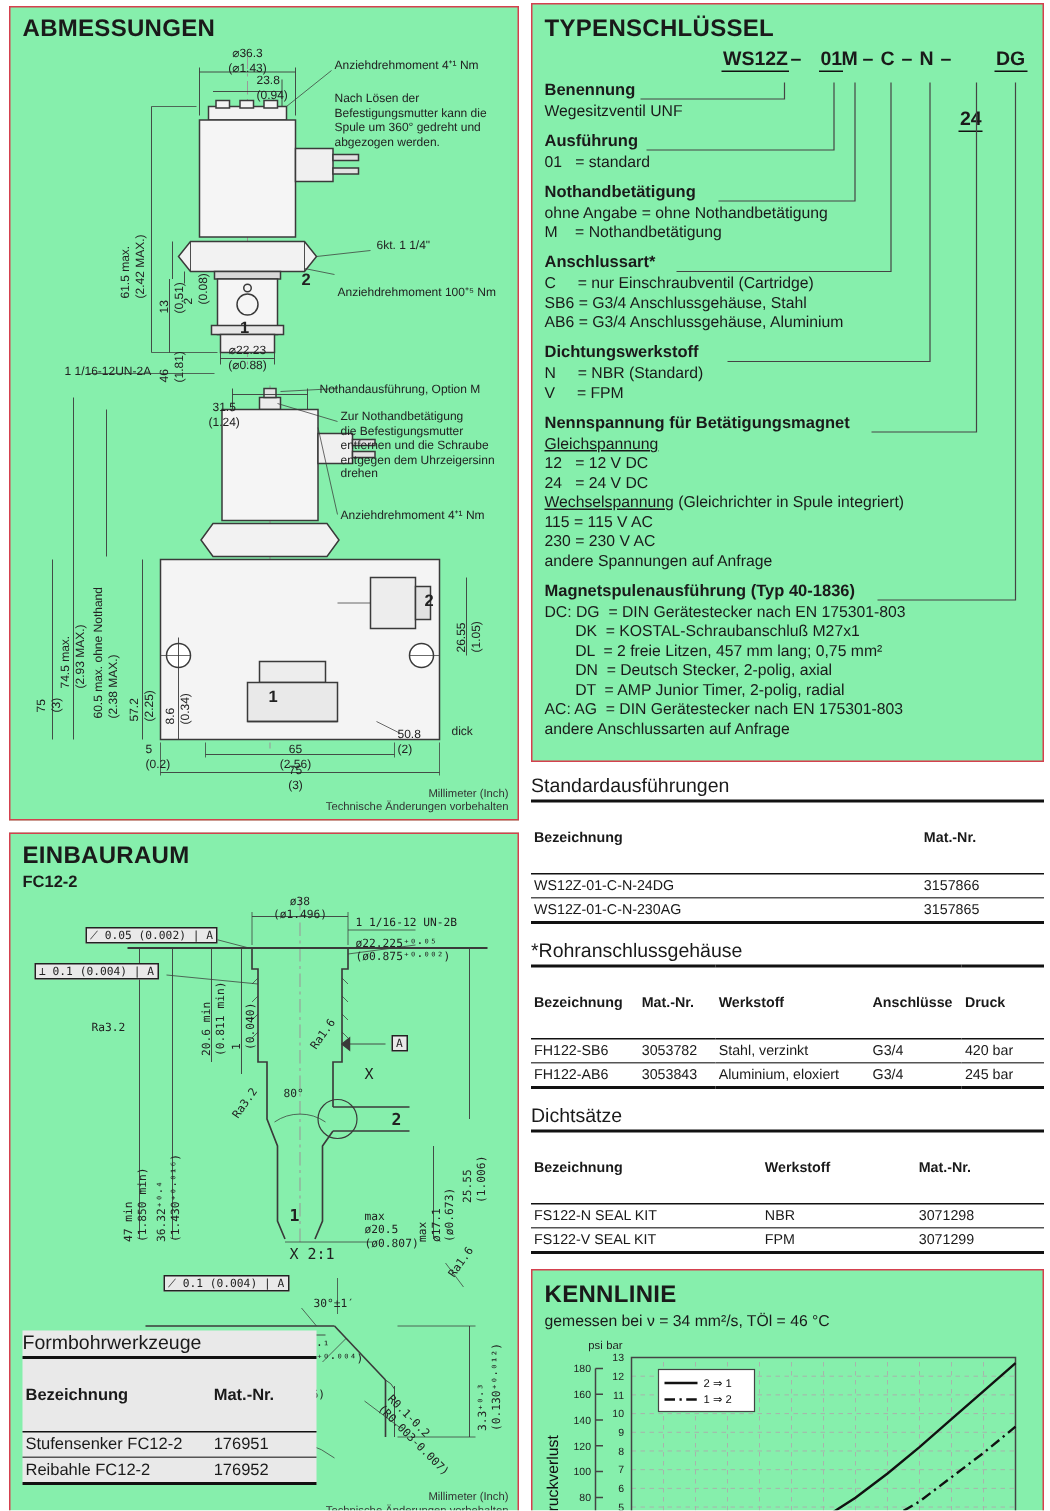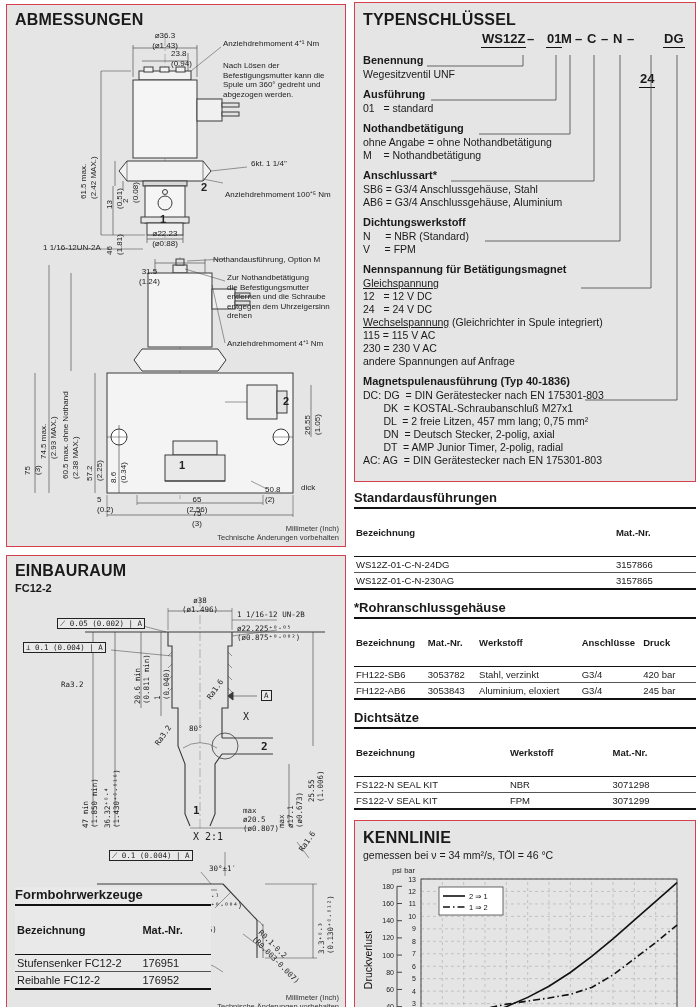--- a/index.html
+++ b/index.html
@@ -1,36 +1,36 @@
 <!DOCTYPE html>
 <html><head>
 <meta charset="utf-8">
 <style>
   html,body{margin:0;padding:0;background:#fff;font-family:"Liberation Sans",sans-serif;color:#1a1a1a;}
   #sheet{position:relative;width:700px;height:1007px;background:#fff;overflow:hidden;}
   .col-left{position:absolute;left:6px;top:4px;width:340px;}
   .col-right{position:absolute;left:354px;top:2px;width:342px;}
-  .panel{border:1.5px solid #d5404e;background:#e5e5e5;box-sizing:border-box;}
+  .panel{border:1.5px solid #d5404e;background:#86efac;box-sizing:border-box;}
   .sec-title{font-size:16px;font-weight:bold;letter-spacing:.2px;margin:0 0 2px 0;}
   .sub-title{font-size:11px;font-weight:bold;margin:0 0 2px 0;}
   
   .dwg{position:relative;}
   .dwg svg{position:absolute;left:0;top:0;}
   .lbl{position:absolute;font-size:8px;line-height:9.5px;color:#222;white-space:pre-line;}
   .mono .lbl{font-family:"DejaVu Sans Mono",monospace;font-size:7.5px;line-height:9px;}
   .lbl.c{text-align:center;}
   .lbl.b{font-weight:bold;font-size:11px;}
   .lbl.vert{transform:rotate(-90deg);transform-origin:0 0;white-space:pre-line;}
   .lbl.diag{transform:rotate(-55deg);transform-origin:0 0;}
   .lbl.diag45{transform:rotate(45deg);transform-origin:0 0;}
   .lbl.box{border:1px solid #222;padding:0 2px;background:#e9e9e9;white-space:nowrap;}
   .footnote{font-size:7.5px;line-height:9px;color:#333;text-align:right;white-space:pre-line;margin-top:3px;}
   
   .tbl-block{margin-bottom:10px;}
-  .tbl-title{font-size:13px;font-weight:bold;margin:0 0 2px 0;}
+  .tbl-title{font-size:13px;font-weight:normal;margin:0 0 2px 0;}
   table.dt{width:100%;border-collapse:collapse;border-top:2px solid #111;border-bottom:2px solid #111;font-size:9.5px;}
   table.dt th{font-weight:bold;text-align:left;border-bottom:1.5px solid #111;padding:18px 2px;}
   table.dt td{border-bottom:1px solid #555;padding:2px 2px;}
   table.dt tr:last-child td{border-bottom:none;}
   
   #ts-panel{position:relative;padding:8px;}
   .ts-code{position:relative;height:22px;font-weight:bold;font-size:13px;}
   .ts-code span{position:absolute;top:0;}
   .ts-code span.u{border-bottom:1.5px solid #111;padding:0 1px 1px 1px;}
   .ts-group{margin-bottom:6px;position:relative;}
@@ -399,20 +399,21 @@
             <div class="ts-label">Ausführung</div>
             <div class="ts-line">01   = standard</div>
           </div>
           <div class="ts-group">
             <div class="ts-label">Nothandbetätigung</div>
             <div class="ts-line">ohne Angabe = ohne Nothandbetätigung</div>
             <div class="ts-line">M    = Nothandbetätigung</div>
           </div>
           <div class="ts-group">
             <div class="ts-label">Anschlussart*</div>
+            <div class="ts-line">C     = nur Einschraubventil (Cartridge)</div>
             <div class="ts-line">SB6 = G3/4 Anschlussgehäuse, Stahl</div>
             <div class="ts-line">AB6 = G3/4 Anschlussgehäuse, Aluminium</div>
           </div>
           <div class="ts-group">
             <div class="ts-label">Dichtungswerkstoff</div>
             <div class="ts-line">N     = NBR (Standard)</div>
             <div class="ts-line">V     = FPM</div>
           </div>
           <div class="ts-group">
             <div class="ts-label">Nennspannung für Betätigungsmagnet</div>
@@ -425,20 +426,21 @@
             <div class="ts-line">andere Spannungen auf Anfrage</div>
           </div>
           <div class="ts-group">
             <div class="ts-label">Magnetspulenausführung (Typ 40-1836)</div>
             <div class="ts-line">DC: DG  = DIN Gerätestecker nach EN 175301-803</div>
             <div class="ts-line">       DK  = KOSTAL-Schraubanschluß M27x1</div>
             <div class="ts-line">       DL  = 2 freie Litzen, 457 mm lang; 0,75 mm²</div>
             <div class="ts-line">       DN  = Deutsch Stecker, 2-polig, axial</div>
             <div class="ts-line">       DT  = AMP Junior Timer, 2-polig, radial</div>
             <div class="ts-line">AC: AG  = DIN Gerätestecker nach EN 175301-803</div>
+            <div class="ts-line">andere Anschlussarten auf Anfrage</div>
           </div>
         </div>
       <svg id="ts-overlay" width="326" height="400">
         <g stroke="#444" fill="none" stroke-width=".8">
           <polyline points="160,44 160,55 64,55"></polyline>
           <polyline points="193,44 193,89 68,89"></polyline>
           <polyline points="207,44 207,123 116,123"></polyline>
           <polyline points="231,44 231,170 88,170"></polyline>
           <polyline points="257,44 257,230 122,230"></polyline>
           <polyline points="288,44 288,277 218,277"></polyline>

